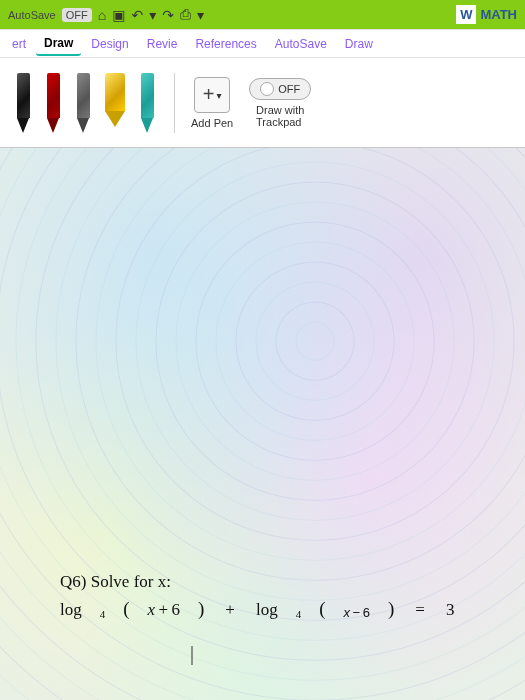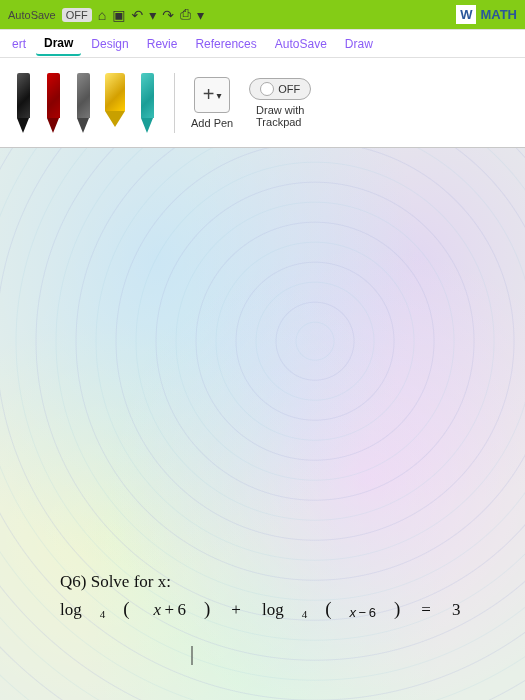--- a/index.html
+++ b/index.html
@@ -429,21 +429,21 @@
 
   <div class="math-content">
     <div class="question-line">
       <span>Q6)  Solve for x:</span>
     </div>
     <div class="math-equation">
 
       <span style="font-family:'Times New Roman',serif;font-size:17px;">log</span>
       <sub style="font-size:11px;font-family:'Times New Roman',serif;">4</sub>
       <span style="font-size:19px;font-family:'Times New Roman',serif;">(</span>
-      <span style="font-size:17px;font-family:'Times New Roman',serif;margin-left:6px;"><em>x</em> + 6</span>
+      <span style="font-size:17px;font-family:'Times New Roman',serif;"><em>x</em> + 6</span>
       <span style="font-size:19px;font-family:'Times New Roman',serif;">)</span>
 
       <span style="font-size:17px;font-family:'Times New Roman',serif;margin:0 3px;">+</span>
 
       <span style="font-family:'Times New Roman',serif;font-size:17px;">log</span>
       <sub style="font-size:11px;font-family:'Times New Roman',serif;">4</sub>
       <span style="font-size:19px;font-family:'Times New Roman',serif;">(</span>
       <span style="font-size:13px;font-family:Liberation Sans, sans-serif;"><em>x</em> − 6</span>
       <span style="font-size:19px;font-family:'Times New Roman',serif;">)</span>
 

